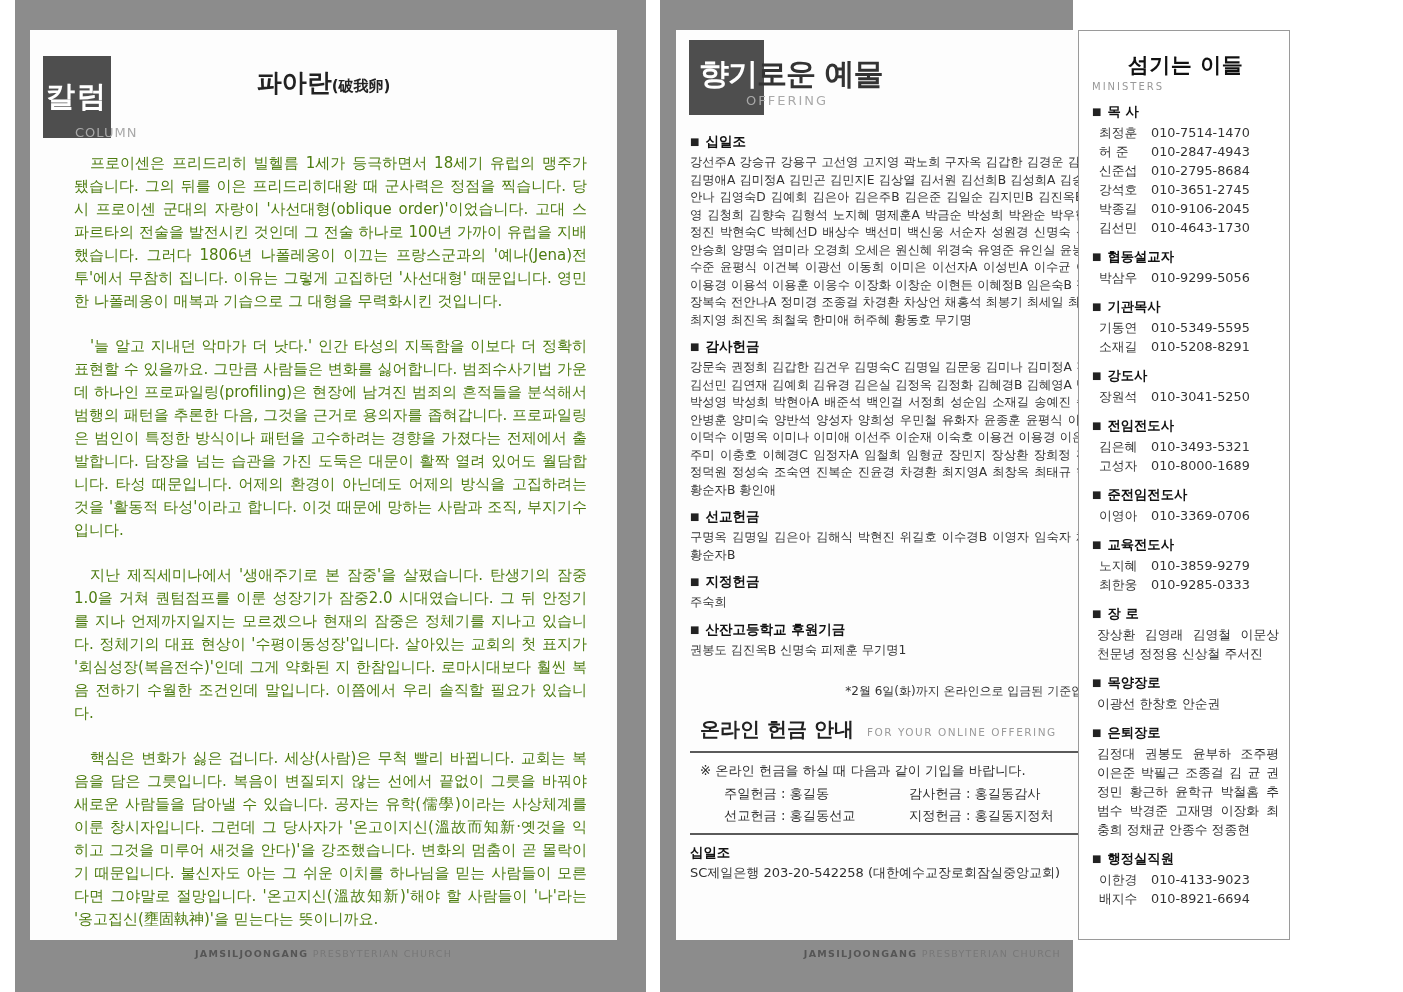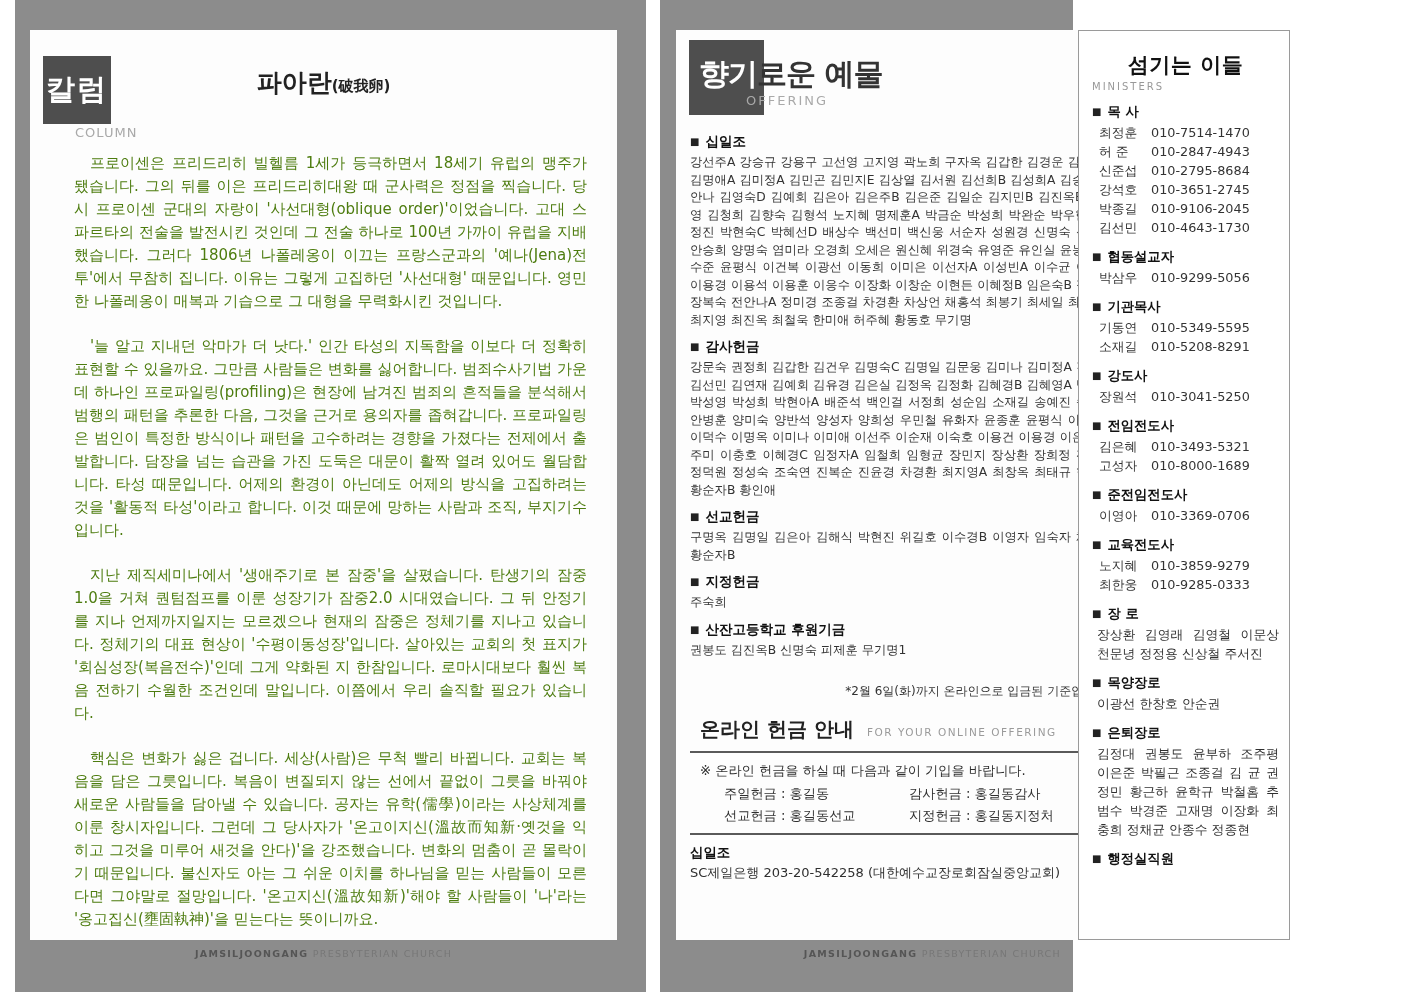--- a/index.html
+++ b/index.html
@@ -13,21 +13,21 @@
   .sheet-left{left:15px;width:631px;}
   .sheet-mid{left:660px;width:413px;}
 
   .page{position:absolute;top:30px;height:910px;background:#fdfdfd;overflow:hidden;box-sizing:border-box;}
   .page-col{left:30px;width:587px;}
   .page-off{left:676px;width:453px;}
   .page-min{left:1078px;width:212px;border:1px solid #9a9a9a;background:#ffffff;}
 
   
   .col-head{position:relative;height:116px;}
-  .badge{position:absolute;left:13px;top:26px;width:68px;height:68px;background:#4e4e4e;
+  .badge{position:absolute;left:13px;top:26px;width:68px;height:82px;background:#4e4e4e;
          color:#fff;font-size:29px;font-weight:700;letter-spacing:2px;
          display:flex;align-items:center;justify-content:center;}
   .badge-sub{position:absolute;left:45px;top:95px;color:#a9a9a9;font-size:13px;letter-spacing:1px;}
   .col-title{position:absolute;left:0;right:0;top:36px;text-align:center;
              font-size:25px;font-weight:700;color:#222;}
   .col-title .hanja{font-size:15px;font-weight:700;}
   .col-body{padding:6px 30px 0 44px;font-size:15px;line-height:23px;text-align:justify;color:#4d7c0f;}
   .col-par{margin:0 0 22px 0;text-indent:16px;}
 
   .footer{position:absolute;top:948px;font-size:9.5px;letter-spacing:1.3px;color:#777;}
@@ -302,17 +302,27 @@
         </div>
 
         <div class="mgroup">
           <div class="mg-head"><span class="sq">■</span><span>은퇴장로</span></div>
 
           <div class="mg-names">김정대  권봉도  윤부하  조주평  이은준  박필근  조종걸  김  균  권정민  황근하  윤학규  박철홈  추범수  박경준  고재명  이장화  최충희  정채균  안종수  정종현</div>
         </div>
 
         <div class="mgroup">
           <div class="mg-head"><span class="sq">■</span><span>행정실직원</span></div>
+          <div class="mg-rows">
+            <div class="mg-row">
+              <span class="mg-name">이한경</span>
+              <span class="mg-phone">010-4133-9023</span>
+            </div>
+            <div class="mg-row">
+              <span class="mg-name">배지수</span>
+              <span class="mg-phone">010-8921-6694</span>
+            </div>
+          </div>
 
         </div>
       </div>
   </div>
 </div>
 
 </body></html>

